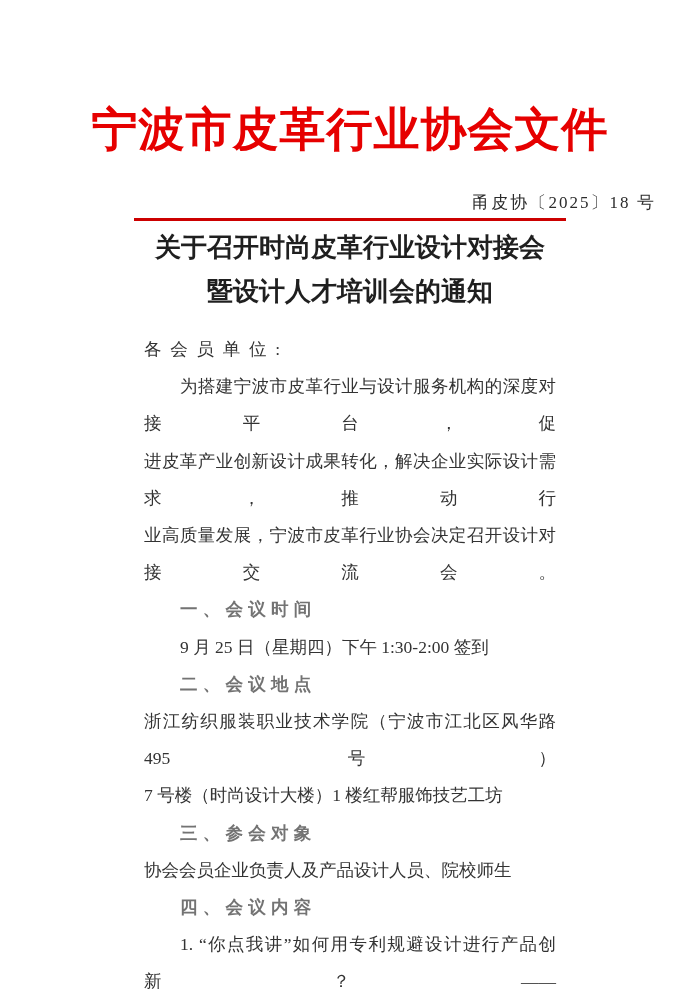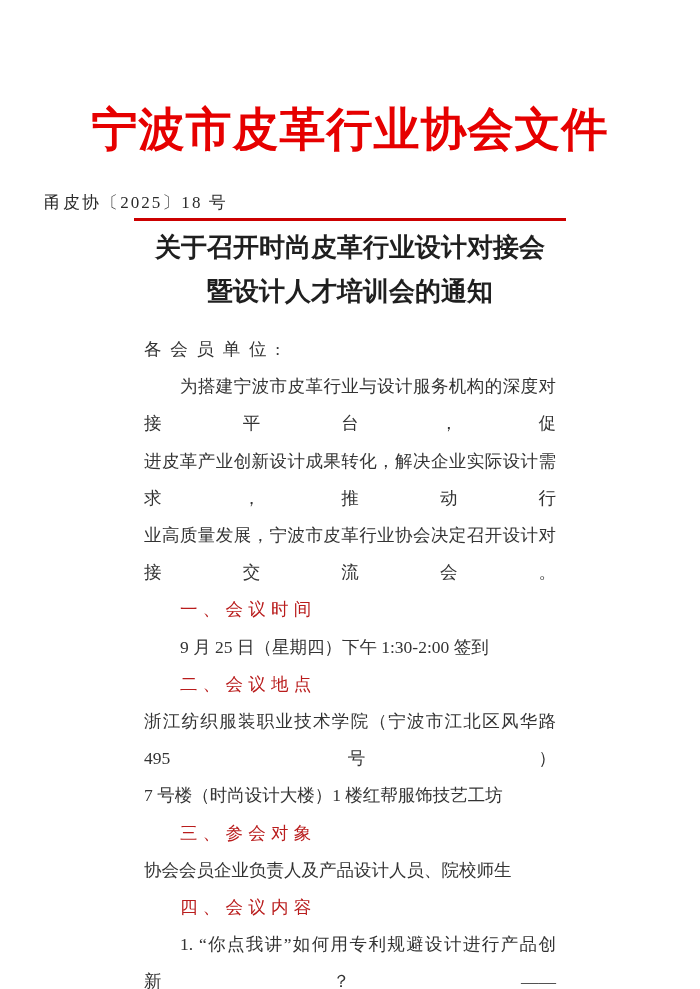--- a/index.html
+++ b/index.html
@@ -19,21 +19,21 @@
     text-align: center;
     font-size: 46px;
     line-height: 56px;
     font-weight: bold;
     color: #e60000;
     letter-spacing: 1px;
     white-space: nowrap;
   }
   .doc-number {
     margin-top: 34px;
-    text-align: left;
+    text-align: right;
     font-size: 17px;
     line-height: 22px;
     letter-spacing: 0.12em;
     color: #2b2b2b;
     white-space: nowrap;
   }
   .rule {
     height: 3px;
     background: #cc0000;
     margin: 4px 90px 0 90px;
@@ -53,22 +53,22 @@
     font-size: 17.5px;
     line-height: 37.2px;
     color: #333333;
   }
   .ln { min-height: 37.2px; }
   .salutation { letter-spacing: 0.5em; }
   .sp { letter-spacing: 0.2em; }
   .ind { text-indent: 36px; }
   .head {
     text-indent: 36px;
-    font-weight: normal;
-    color: #b91c1c;
+    font-weight: bold;
+    color: #737373;
     letter-spacing: 0.3em;
   }
   .j {
     text-align: justify;
     text-align-last: justify;
   }
 </style>
 </head>
 <body>
 

